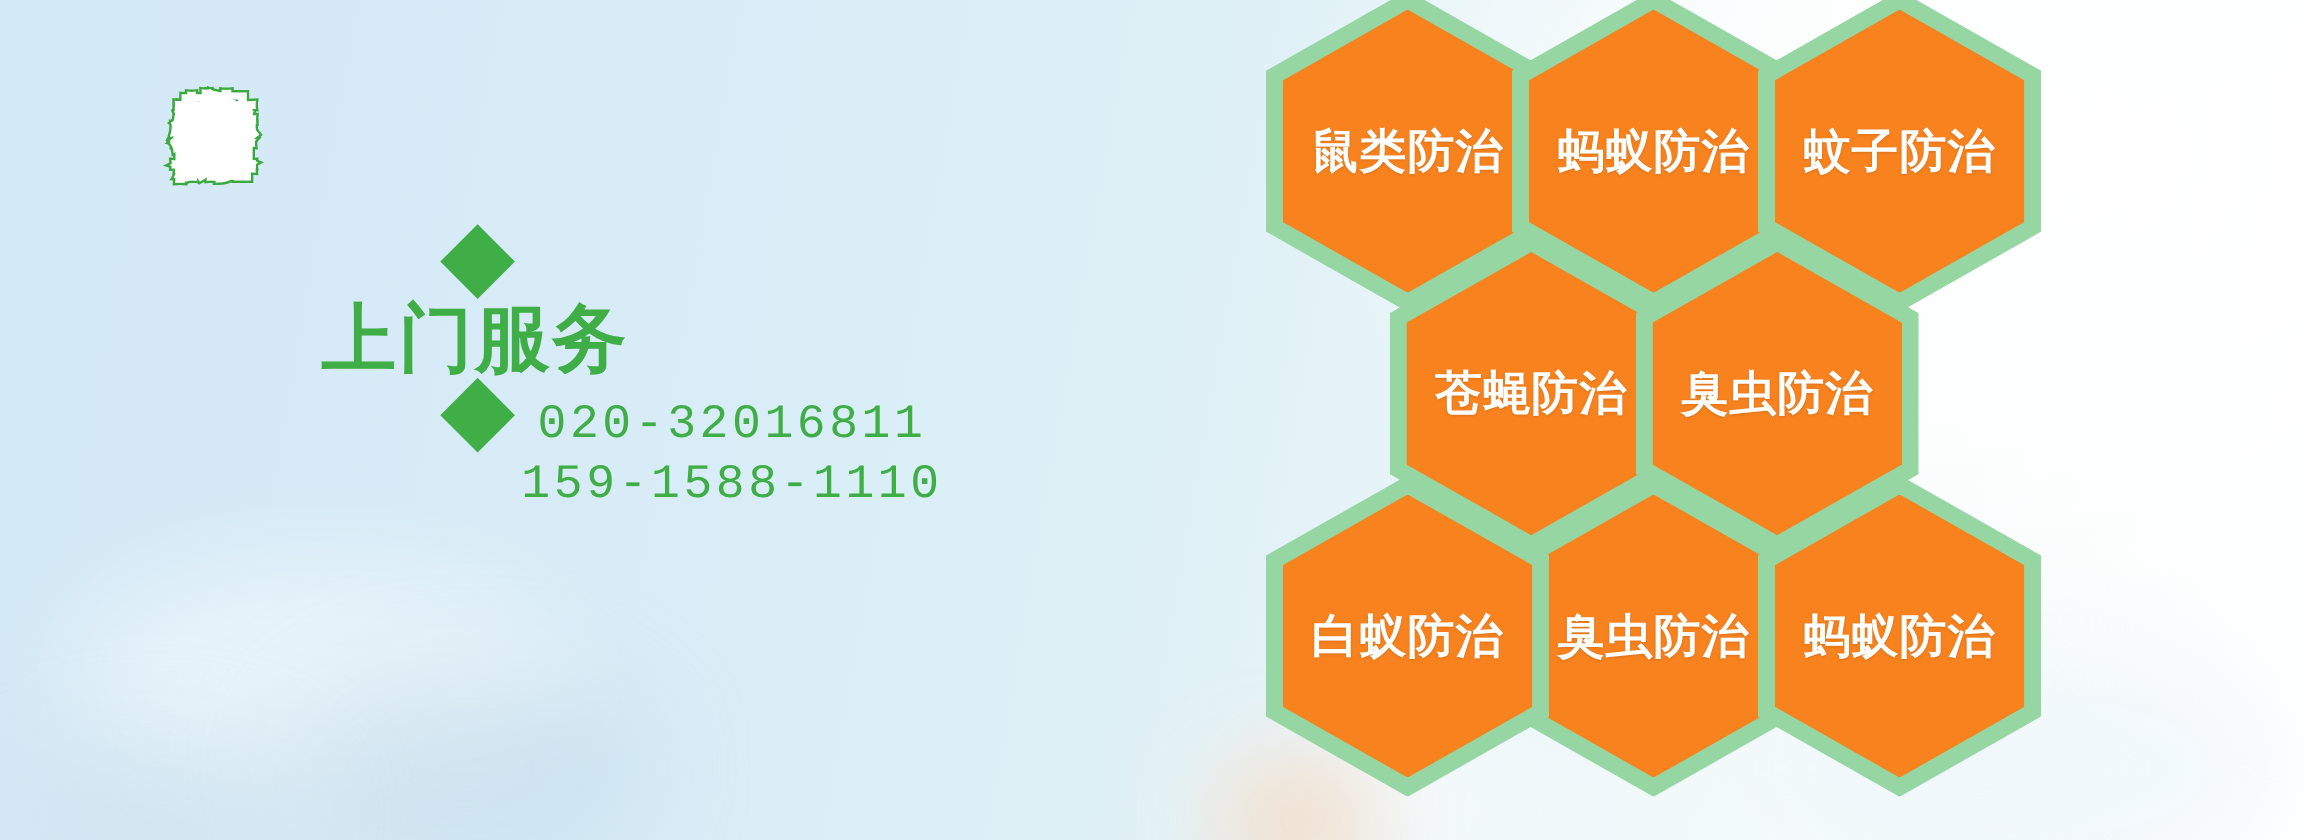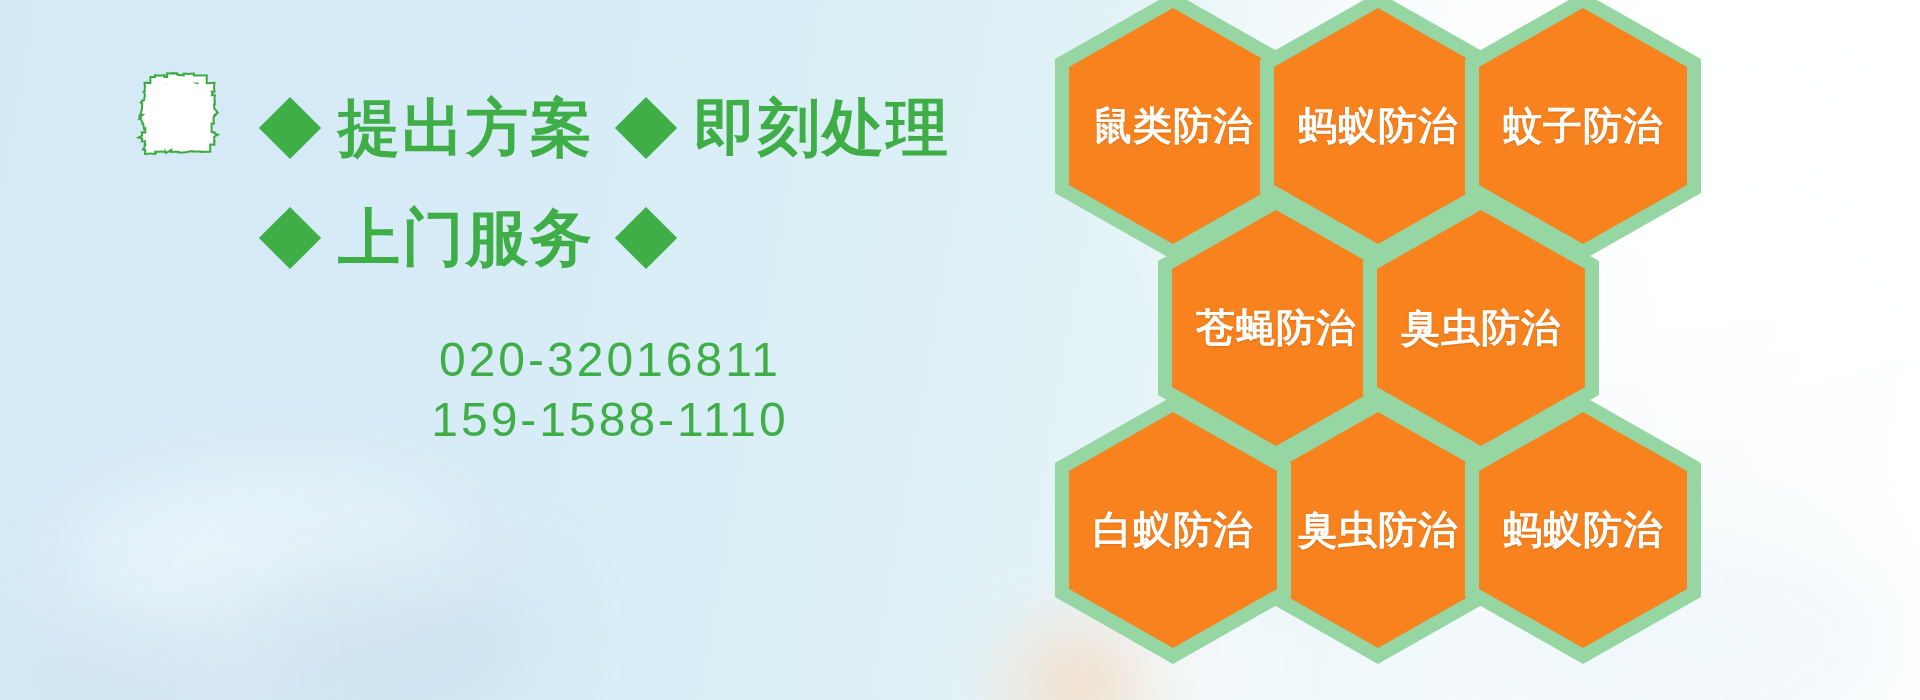--- a/index.html
+++ b/index.html
@@ -62,21 +62,21 @@
     display: flex;
     align-items: center;
     white-space: nowrap;
     color: #3fae47;
     font-family: "DejaVu Sans", "Liberation Sans", sans-serif;
     font-weight: 700;
     font-size: 62px;
     letter-spacing: 2px;
   }
   #feature-line-1 { left: 268px; top: 86px; }
-  #feature-line-2 { left: 268px; top: 196px; }
+  #feature-line-2 { left: 268px; top: 196px; flex-direction: column; }
 
   .diamond-icon {
     display: inline-block;
     width: 44px;
     height: 44px;
     background: #3fae47;
     transform: rotate(45deg);
     margin-right: 26px;
     flex: 0 0 auto;
   }
@@ -94,22 +94,22 @@
   }
   #contact-heading {
     font-family: "DejaVu Sans", "Liberation Sans", sans-serif;
     font-size: 58px;
     font-weight: 700;
     letter-spacing: 3px;
     line-height: 1.15;
     margin-bottom: 12px;
   }
   .contact-phone {
-    font-family: Liberation Sans, sans-serif;
-    font-size: 48px;
+    font-family: Liberation Mono, monospace;
+    font-size: 40px;
     font-weight: 400;
     letter-spacing: 3px;
     line-height: 1.25;
   }
 
   
   #hex-grid {
     position: absolute;
     left: 1055px;
     top: -22px;
@@ -164,26 +164,20 @@
 
   <div class="blob blob-a"></div>
   <div class="blob blob-b"></div>
   <div class="blob blob-c"></div>
   <div class="blob blob-d"></div>
   <div class="blob blob-e"></div>
   <div class="blob blob-f"></div>
 
   <div id="vertical-title">专业有害生物防治服务</div>
 
-  <div id="feature-line-1" class="feature-line">
-    <span class="diamond-icon"></span>
-    <span class="feature-text">提出方案</span>
-    <span class="diamond-icon"></span>
-    <span class="feature-text">即刻处理</span>
-  </div>
 
   <div id="feature-line-2" class="feature-line">
     <span class="diamond-icon"></span>
     <span class="feature-text">上门服务</span>
     <span class="diamond-icon"></span>
   </div>
 
   <div id="contact-block">
     <div class="contact-phone">020-32016811</div>
     <div class="contact-phone">159-1588-1110</div>

